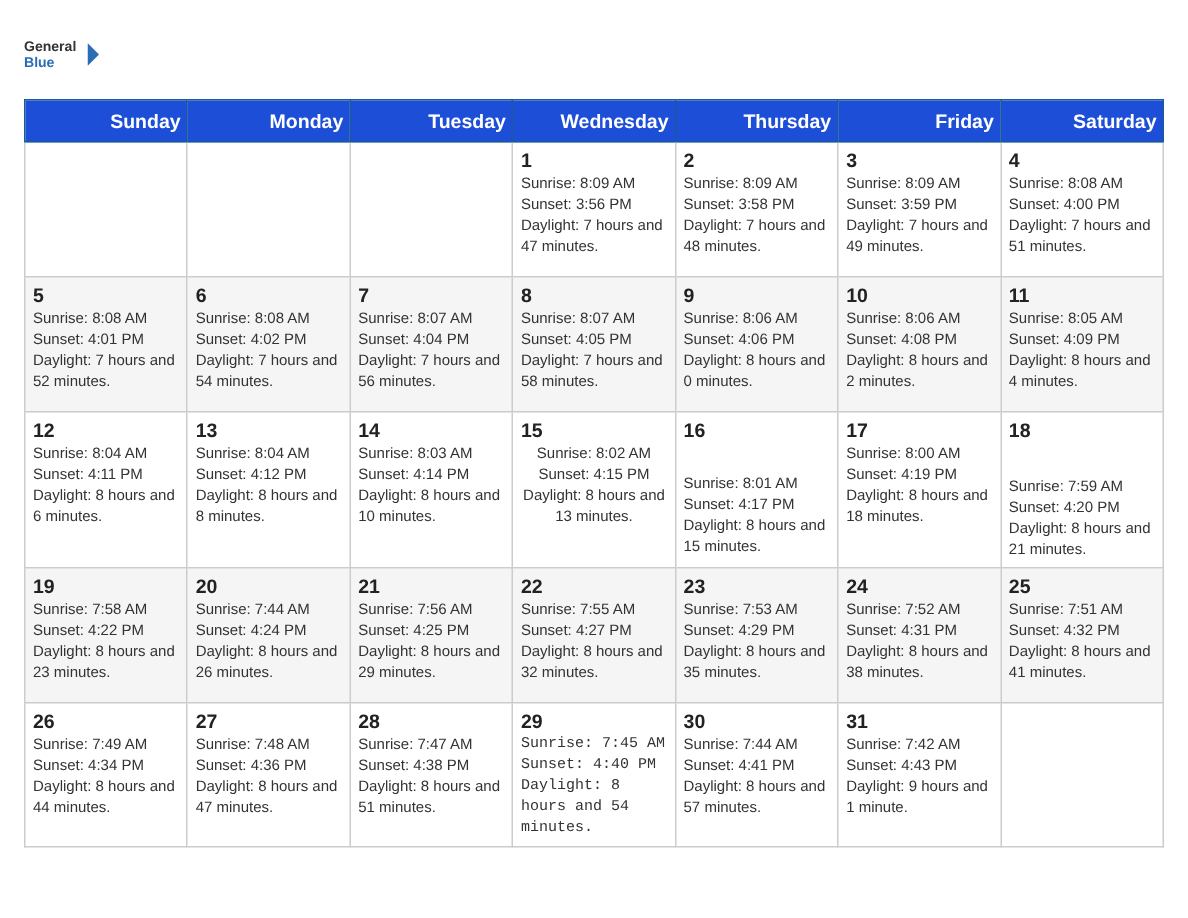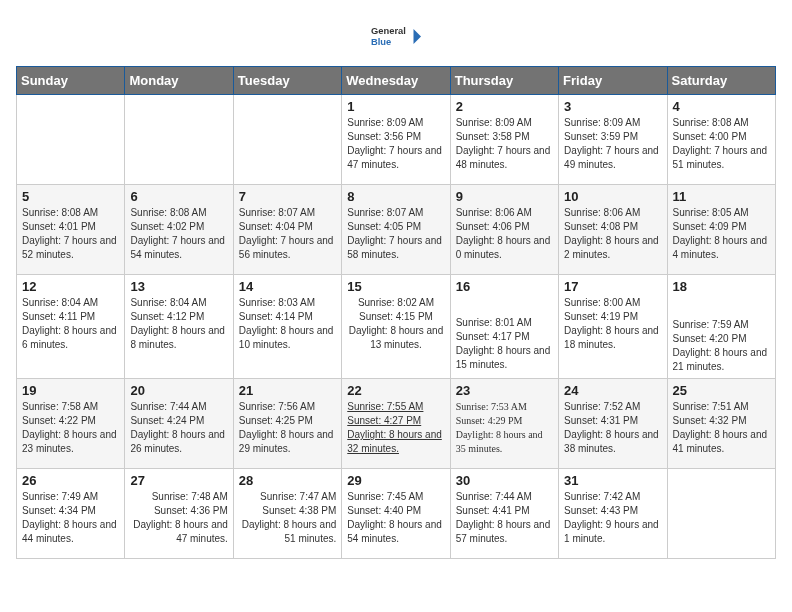--- a/index.html
+++ b/index.html
@@ -6,21 +6,21 @@
     body {
       font-family: Arial, sans-serif;
       background: #fff;
       width: 792px;
       min-height: 612px;
       padding: 16px;
     }
     .header {
       display: flex;
       align-items: flex-start;
-      justify-content: center;
+      justify-content: flex-start;
       margin-bottom: 8px;
     }
     .logo {
       display: flex;
       align-items: center;
       gap: 4px;
     }
     .title-block {
       text-align: right;
     }
@@ -32,26 +32,26 @@
     .calendar-subtitle {
       font-size: 15px;
       color: #444;
     }
     table {
       width: 100%;
       border-collapse: collapse;
       table-layout: fixed;
     }
     thead tr th {
-      background: #737373;
+      background: #1d4ed8;
       color: #fff;
       font-size: 13px;
       font-weight: bold;
       padding: 6px 4px;
-      text-align: left;
+      text-align: right;
       border: 1px solid #1a5a9a;
     }
     tbody tr td {
       border: 1px solid #ccc;
       vertical-align: top;
       padding: 4px 5px;
       font-size: 10.5px;
       color: #222;
       height: 90px;
       background: #fff;
@@ -233,27 +233,27 @@
 Daylight: 8 hours and 26 minutes.</div>
         </td>
         <td>
           <span class="day-num">21</span>
           <div class="day-info" style="white-space: pre-line;">Sunrise: 7:56 AM
 Sunset: 4:25 PM
 Daylight: 8 hours and 29 minutes.</div>
         </td>
         <td>
           <span class="day-num">22</span>
-          <div class="day-info" style="white-space: pre-line; text-decoration: underline;">Sunrise: 7:55 AM
+          <div class="day-info" style="white-space: pre-line;">Sunrise: 7:55 AM
 Sunset: 4:27 PM
 Daylight: 8 hours and 32 minutes.</div>
         </td>
         <td>
           <span class="day-num">23</span>
-          <div class="day-info" style="white-space: pre-line; font-family: Liberation Serif, serif;">Sunrise: 7:53 AM
+          <div class="day-info" style="white-space: pre-line;">Sunrise: 7:53 AM
 Sunset: 4:29 PM
 Daylight: 8 hours and 35 minutes.</div>
         </td>
         <td>
           <span class="day-num">24</span>
           <div class="day-info" style="white-space: pre-line;">Sunrise: 7:52 AM
 Sunset: 4:31 PM
 Daylight: 8 hours and 38 minutes.</div>
         </td>
         <td>
@@ -265,33 +265,33 @@
       </tr>
       <tr>
         <td>
           <span class="day-num">26</span>
           <div class="day-info" style="white-space: pre-line;">Sunrise: 7:49 AM
 Sunset: 4:34 PM
 Daylight: 8 hours and 44 minutes.</div>
         </td>
         <td>
           <span class="day-num">27</span>
-          <div class="day-info" style="white-space: pre-line; text-align: right;">Sunrise: 7:48 AM
+          <div class="day-info" style="white-space: pre-line;">Sunrise: 7:48 AM
 Sunset: 4:36 PM
 Daylight: 8 hours and 47 minutes.</div>
         </td>
         <td>
           <span class="day-num">28</span>
-          <div class="day-info" style="white-space: pre-line; text-align: right;">Sunrise: 7:47 AM
+          <div class="day-info" style="white-space: pre-line;">Sunrise: 7:47 AM
 Sunset: 4:38 PM
 Daylight: 8 hours and 51 minutes.</div>
         </td>
         <td>
           <span class="day-num">29</span>
-          <div class="day-info" style="white-space: pre-line;">Sunrise: 7:45 AM
+          <div class="day-info" style="white-space: pre-line; font-family: Liberation Mono, monospace;">Sunrise: 7:45 AM
 Sunset: 4:40 PM
 Daylight: 8 hours and 54 minutes.</div>
         </td>
         <td>
           <span class="day-num">30</span>
           <div class="day-info" style="white-space: pre-line;">Sunrise: 7:44 AM
 Sunset: 4:41 PM
 Daylight: 8 hours and 57 minutes.</div>
         </td>
         <td>

